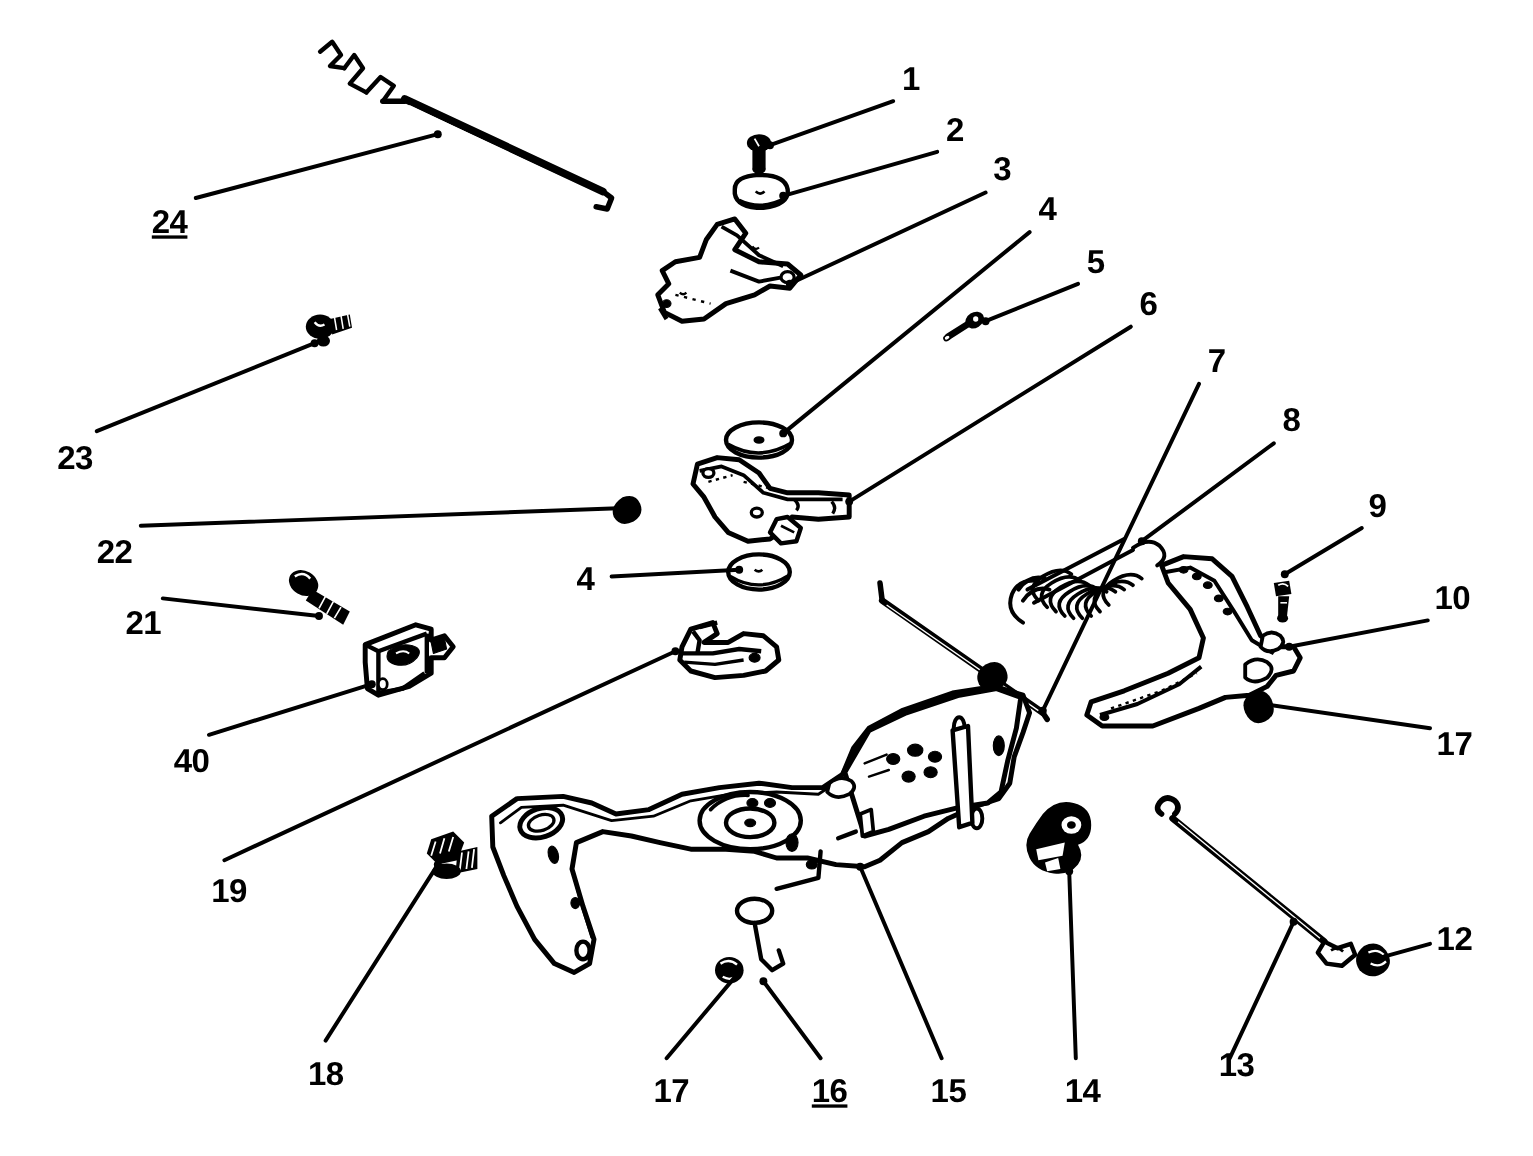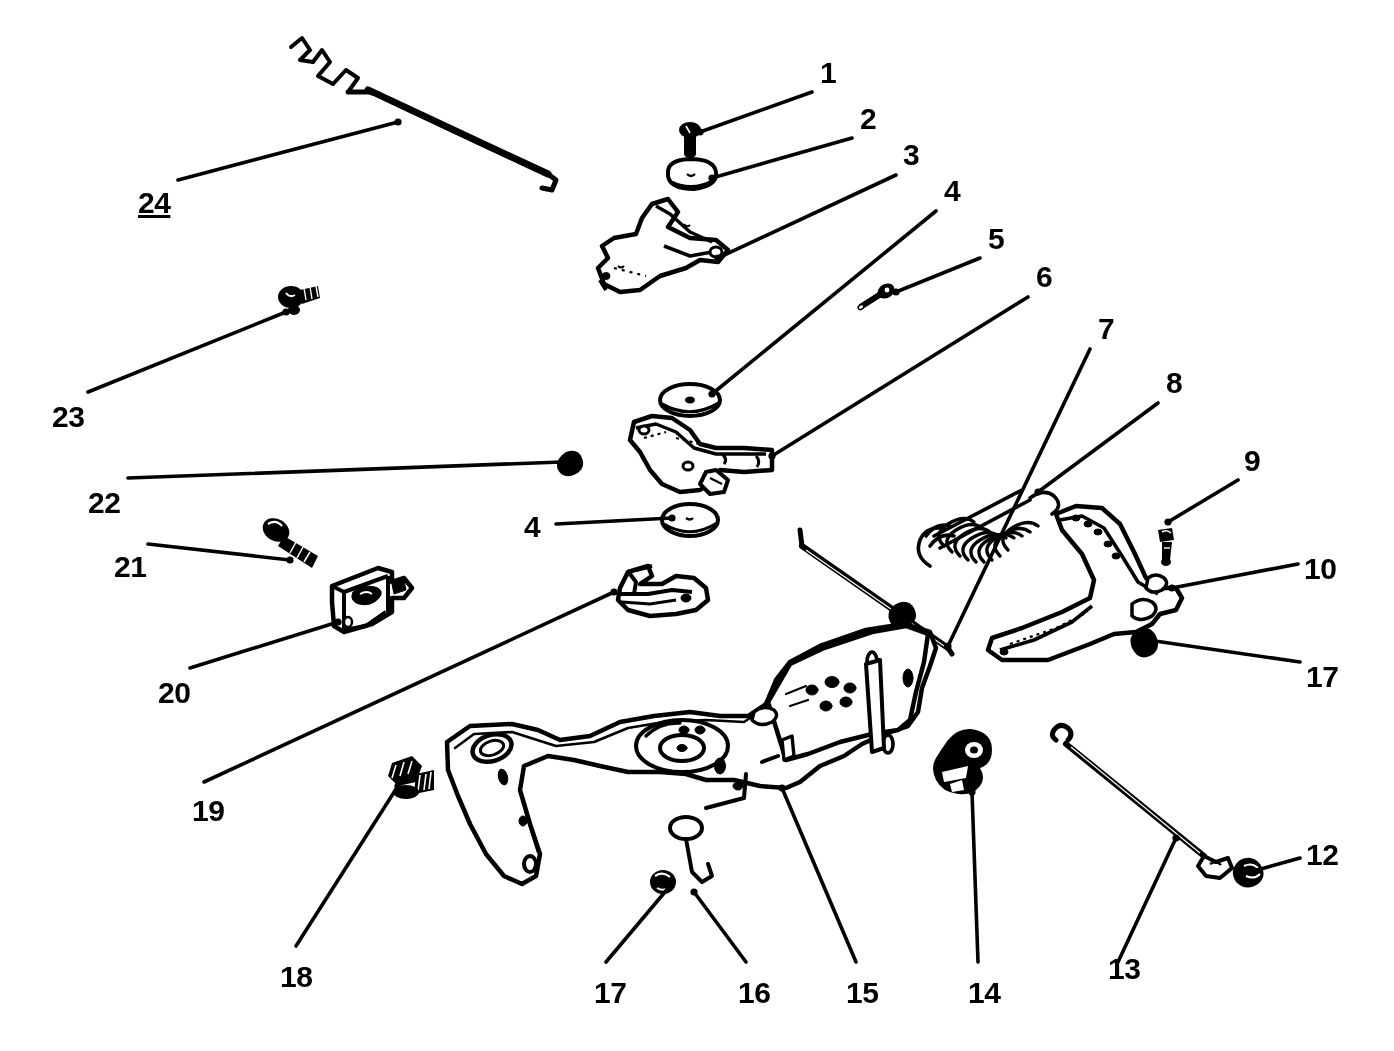--- a/index.html
+++ b/index.html
@@ -364,30 +364,30 @@
   <div id="callout-layer">
       <div class="callout-label" style="left: 820px; top: 58px;">1</div>
       <div class="callout-label" style="left: 860px; top: 104px;">2</div>
       <div class="callout-label" style="left: 903px; top: 140px;">3</div>
       <div class="callout-label" style="left: 944px; top: 176px;">4</div>
       <div class="callout-label" style="left: 988px; top: 224px;">5</div>
       <div class="callout-label" style="left: 1036px; top: 262px;">6</div>
       <div class="callout-label" style="left: 1098px; top: 314px;">7</div>
       <div class="callout-label" style="left: 1166px; top: 368px;">8</div>
       <div class="callout-label" style="left: 1244px; top: 446px;">9</div>
-      <div class="callout-label" style="left: 1304px; top: 530px; margin-top: 24px;">10</div>
+      <div class="callout-label" style="left: 1304px; top: 530px;">10</div>
       <div class="callout-label" style="left: 1306px; top: 662px;">17</div>
       <div class="callout-label" style="left: 1306px; top: 840px;">12</div>
       <div class="callout-label" style="left: 1108px; top: 954px;">13</div>
       <div class="callout-label" style="left: 968px; top: 978px;">14</div>
       <div class="callout-label" style="left: 846px; top: 978px;">15</div>
-      <div class="callout-label" style="left: 738px; top: 978px;">16</div>
+      <div class="callout-label" style="left: 738px; top: 978px; text-decoration: underline;">16</div>
       <div class="callout-label" style="left: 594px; top: 978px;">17</div>
       <div class="callout-label" style="left: 280px; top: 962px;">18</div>
       <div class="callout-label" style="left: 192px; top: 796px;">19</div>
-      <div class="callout-label" style="left: 158px; top: 678px;">20</div>
+      <div class="callout-label" style="left: 158px; top: 678px;">40</div>
       <div class="callout-label" style="left: 114px; top: 552px;">21</div>
       <div class="callout-label" style="left: 88px; top: 488px;">22</div>
       <div class="callout-label" style="left: 52px; top: 402px;">23</div>
       <div class="callout-label" style="left: 138px; top: 188px; text-decoration: underline;">24</div>
       <div class="callout-label" style="left: 524px; top: 512px;">4</div>
     </div>
 </div>
 
 </body></html>

